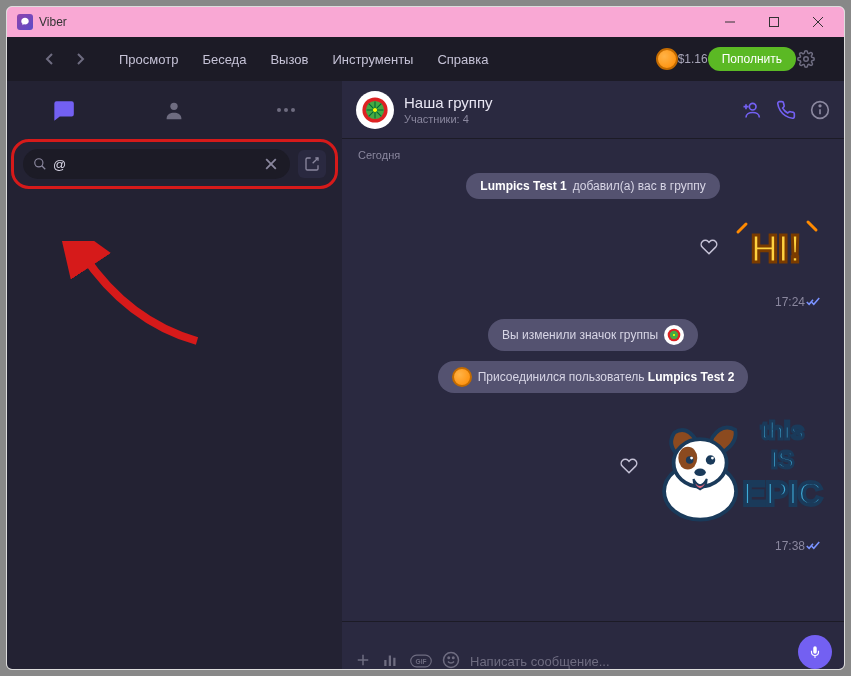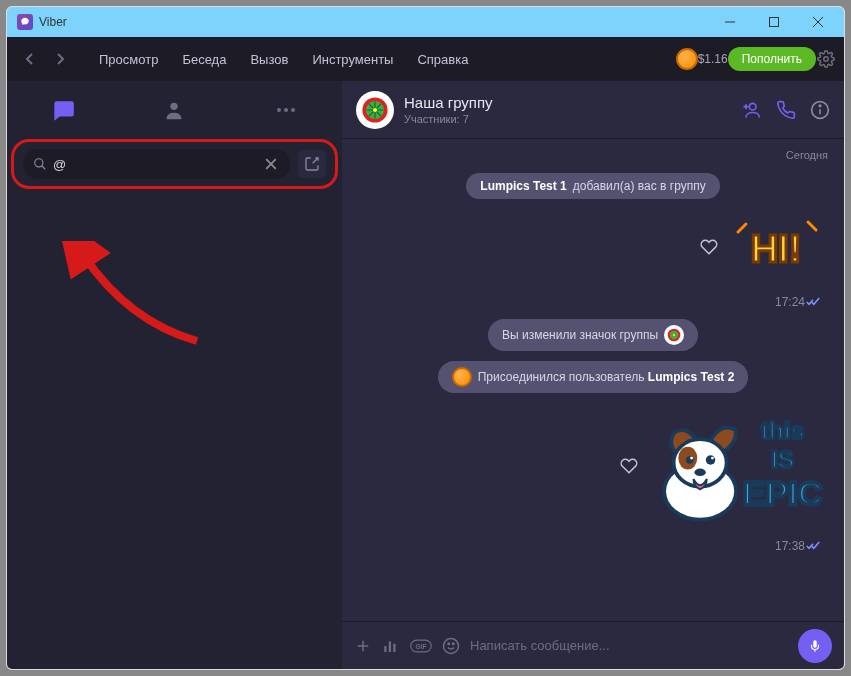--- a/index.html
+++ b/index.html
@@ -1,25 +1,25 @@
 <!DOCTYPE html>
 <html><head>
 <meta charset="utf-8">
 <style>
   * { box-sizing: border-box; margin: 0; padding: 0; font-family: -apple-system, BlinkMacSystemFont, "Segoe UI", Arial, sans-serif; }
   body { background: #888; padding: 6px; }
   .frame { width: 839px; height: 664px; background:#fff; border:1px solid #ddd; border-radius:6px; overflow:hidden; position:relative; }
-  .titlebar { height:30px; display:flex; align-items:center; padding:0 4px 0 10px; background:#7dd3fc; }
+  .titlebar { height:30px; display:flex; align-items:center; padding:0 4px 0 10px; background:#f9a8d4; }
   .titlebar .logo { width:16px; height:16px; border-radius:3px; background:linear-gradient(135deg,#8e44ad,#5b4cc8); margin-right:6px; display:flex; align-items:center; justify-content:center; }
   .titlebar .logo svg { width:10px; height:10px; }
   .titlebar .title { font-size:12px; color:#333; }
   .winbtns { margin-left:auto; display:flex; }
   .winbtn { width:44px; height:30px; display:flex; align-items:center; justify-content:center; }
   .winbtn svg { width:10px; height:10px; stroke:#333; stroke-width:1; fill:none; }
-  .menubar { height:44px; background:#1c1b26; display:flex; align-items:center; padding:0 8px; }
+  .menubar { height:44px; background:#1c1b26; display:flex; align-items:center; padding:0 28px; }
   .navbtn { width:30px; height:30px; display:flex; align-items:center; justify-content:center; color:#6e6c80; }
   .navbtn svg { width:10px; height:12px; stroke:#6e6c80; stroke-width:2; fill:none; }
   .menuitem { color:#c5c2d6; font-size:13px; margin:0 12px; }
   .balance-wrap { margin-left:auto; display:flex; align-items:center; gap:0; }
   .coin { width:22px; height:22px; border-radius:50%; background:radial-gradient(circle at 35% 35%, #ffb347, #ff8a00); border:2px solid #c36b00; }
   .balance { color:#a7a5b8; font-size:12px; }
   .pill-btn { background:#5bb924; color:#fff; border-radius:14px; padding:5px 14px; font-size:12px; }
   .gear { width:20px; height:20px; color:#6e6c80; display:flex; align-items:center; justify-content:center; }
   .body { display:flex; height:calc(100% - 74px); }
   .sidebar { width:335px; background:#232233; display:flex; flex-direction:column; position:relative; }
@@ -43,35 +43,35 @@
   .chat-header { height:58px; display:flex; align-items:center; padding:0 14px; border-bottom:1px solid #1c1b26; }
   .avatar { width:38px; height:38px; border-radius:50%; background:#fff; display:flex; align-items:center; justify-content:center; margin-right:10px; }
   .avatar svg { width:28px; height:28px; }
   .chat-title { color:#e7e5f2; font-size:15px; font-weight:500; }
   .chat-sub { color:#8a879e; font-size:11px; margin-top:2px; }
   .chat-actions { margin-left:auto; display:flex; gap:14px; align-items:center; }
   .chat-actions .ic { color:#7360f2; display:flex; }
   .chat-actions .ic.muted { color:#8a879e; }
 
   .chat-body { flex:1; overflow:hidden; padding:10px 16px; display:flex; flex-direction:column; gap:10px; }
-  .day-label { color:#8a879e; font-size:11px; text-align:right; margin-bottom:2px; }
+  .day-label { color:#8a879e; font-size:11px; text-align:left; margin-bottom:2px; }
   .sys-pill { align-self:center; background:#545270; color:#d8d6e6; font-size:12px; padding:6px 14px; border-radius:16px; display:flex; align-items:center; gap:6px; }
   .sys-pill .b { color:#fff; font-weight:600; }
   .sys-pill .mini-av { width:20px; height:20px; border-radius:50%; background:#fff; display:flex; align-items:center; justify-content:center; }
   .sys-pill .mini-av svg { width:14px; height:14px; }
   .sys-pill .mini-coin { width:20px; height:20px; border-radius:50%; background:radial-gradient(circle at 35% 35%, #ffb347, #ff8a00); border:2px solid #c36b00; }
 
   .msg-row { display:flex; align-items:flex-start; gap:10px; align-self:flex-end; }
   .heart { color:#c5c2d6; align-self:center;}
   .sticker { width:100px; height:80px; display:flex; align-items:center; justify-content:center; }
   .sticker.big { width:180px; height:130px; }
   .meta { color:#8a879e; font-size:12px; align-self:flex-end; display:flex; align-items:center; gap:1px; margin-top:-4px; }
   .meta svg { width:14px; height:10px; stroke:#7a93ff; stroke-width:2; fill:none; }
 
-  .composer { height:48px; border-top:1px solid #1c1b26; display:flex; align-items:center; padding:12px 12px; gap:10px; }
+  .composer { height:48px; border-top:1px solid #1c1b26; display:flex; align-items:flex-end; padding:0 12px; gap:10px; }
   .composer .ic { color:#6e6c80; display:flex; }
   .composer input { flex:1; background:transparent; border:none; outline:none; color:#d8d6e6; font-size:13px; }
   .composer input::placeholder { color:#6e6c80; }
   .mic { width:34px; height:34px; border-radius:50%; background:#7360f2; display:flex; align-items:center; justify-content:center; }
   .mic svg { fill:#fff; }
 </style>
 </head>
 <body>
 
 <div class="frame">
@@ -202,21 +202,21 @@
                 <line x1="20" y1="8" x2="20" y2="32"></line>
                 <line x1="8" y1="20" x2="32" y2="20"></line>
                 <line x1="11" y1="11" x2="29" y2="29"></line>
                 <line x1="29" y1="11" x2="11" y2="29"></line>
               </g>
               <circle cx="20" cy="20" r="3" fill="#ff0"></circle>
             </svg>
         </div>
         <div>
           <div class="chat-title">Наша группу</div>
-          <div class="chat-sub">Участники: 7</div>
+          <div class="chat-sub">Участники: 4</div>
         </div>
         <div class="chat-actions">
           <div class="ic">
               <svg width="22" height="20" viewBox="0 0 24 24" fill="none" stroke="currentColor" stroke-width="2">
                 <circle cx="14" cy="8" r="4"></circle>
                 <path d="M6 21c0-4 4-6 8-6s8 2 8 6"></path>
                 <path d="M3 8h6M6 5v6"></path>
               </svg>
             </div>
           <div class="ic">

